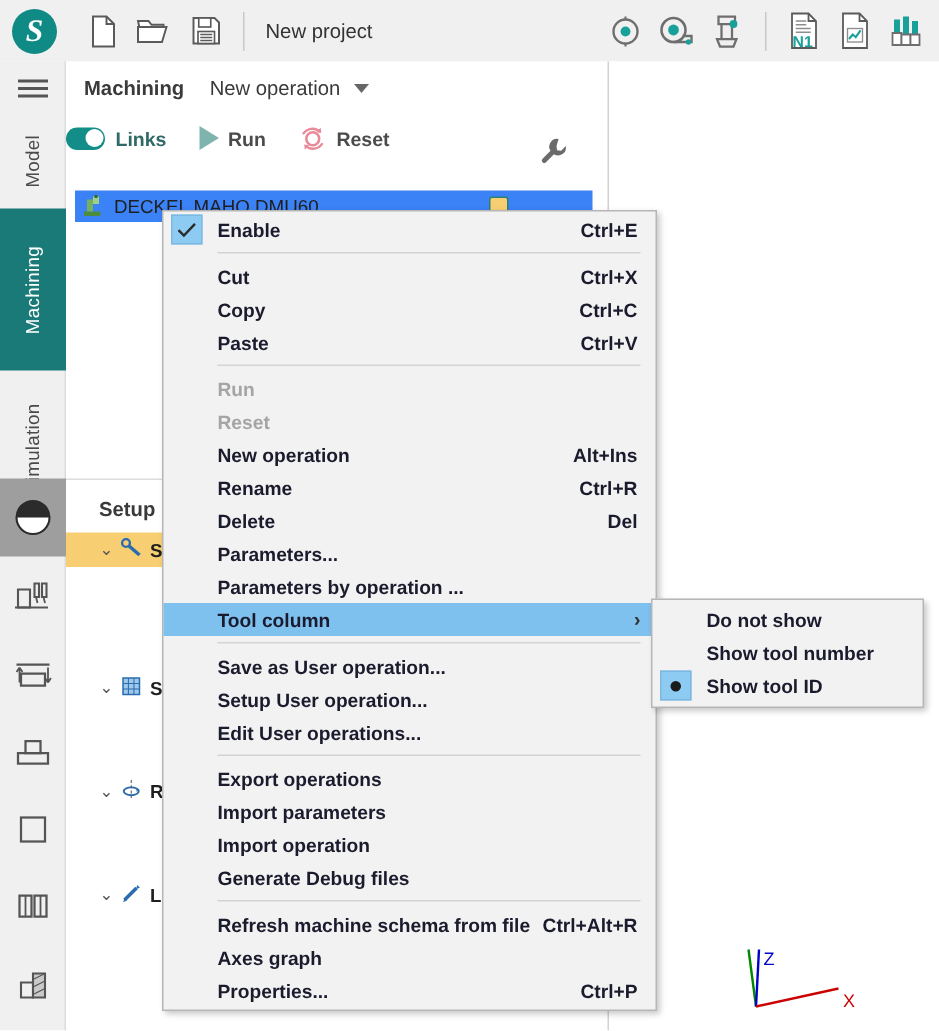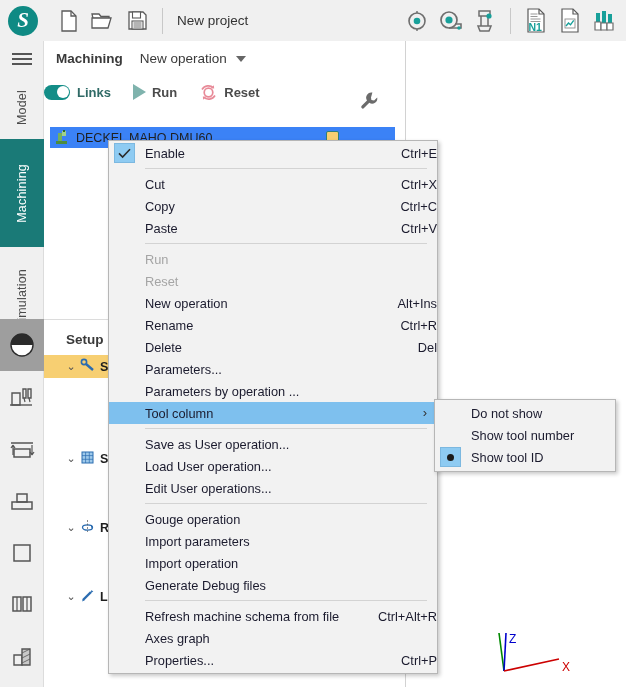--- a/index.html
+++ b/index.html
@@ -194,22 +194,23 @@
     background: #f2f2f2;
     border: 1px solid #b6b6b6;
     box-shadow: 2px 2px 4px rgba(0,0,0,0.22);
     padding: 1px 0 2px 0;
     z-index: 50;
   }
   .mi {
     position: relative;
     height: 22px; display: flex; align-items: center;
     font-size: 12.8px; color: #1b1b2e;
-    padding-left: 36px; padding-right: 0;
+    padding-left: 36px; padding-right: 12px;
     white-space: nowrap;
+    font-weight: bold;
   }
   .mi .mlabel { flex: 0 0 auto; }
   .mi .mkey { margin-left: auto; color: #1b1b2e; }
   .mi.disabled { color: #a5a5a5; }
   .mi.hl { background: #7ec0ee; }
   .mi .submark {
     position: absolute; right: 10px; top: 3px;
     font-size: 13px; color: #333;
   }
   .mi .checkcell {
@@ -638,28 +639,28 @@
       </div>
       <div class="mi hl">
         <span class="mlabel">Tool column</span>
         <span class="submark">›</span>
       </div>
       <div class="msep"></div>
       <div class="mi">
         <span class="mlabel">Save as User operation...</span>
       </div>
       <div class="mi">
-        <span class="mlabel">Load User operation...</span>
+        <span class="mlabel">Setup User operation...</span>
       </div>
       <div class="mi">
         <span class="mlabel">Edit User operations...</span>
       </div>
       <div class="msep"></div>
       <div class="mi">
-        <span class="mlabel">Gouge operation</span>
+        <span class="mlabel">Export operations</span>
       </div>
       <div class="mi">
         <span class="mlabel">Import parameters</span>
       </div>
       <div class="mi">
         <span class="mlabel">Import operation</span>
       </div>
       <div class="mi">
         <span class="mlabel">Generate Debug files</span>
       </div>

